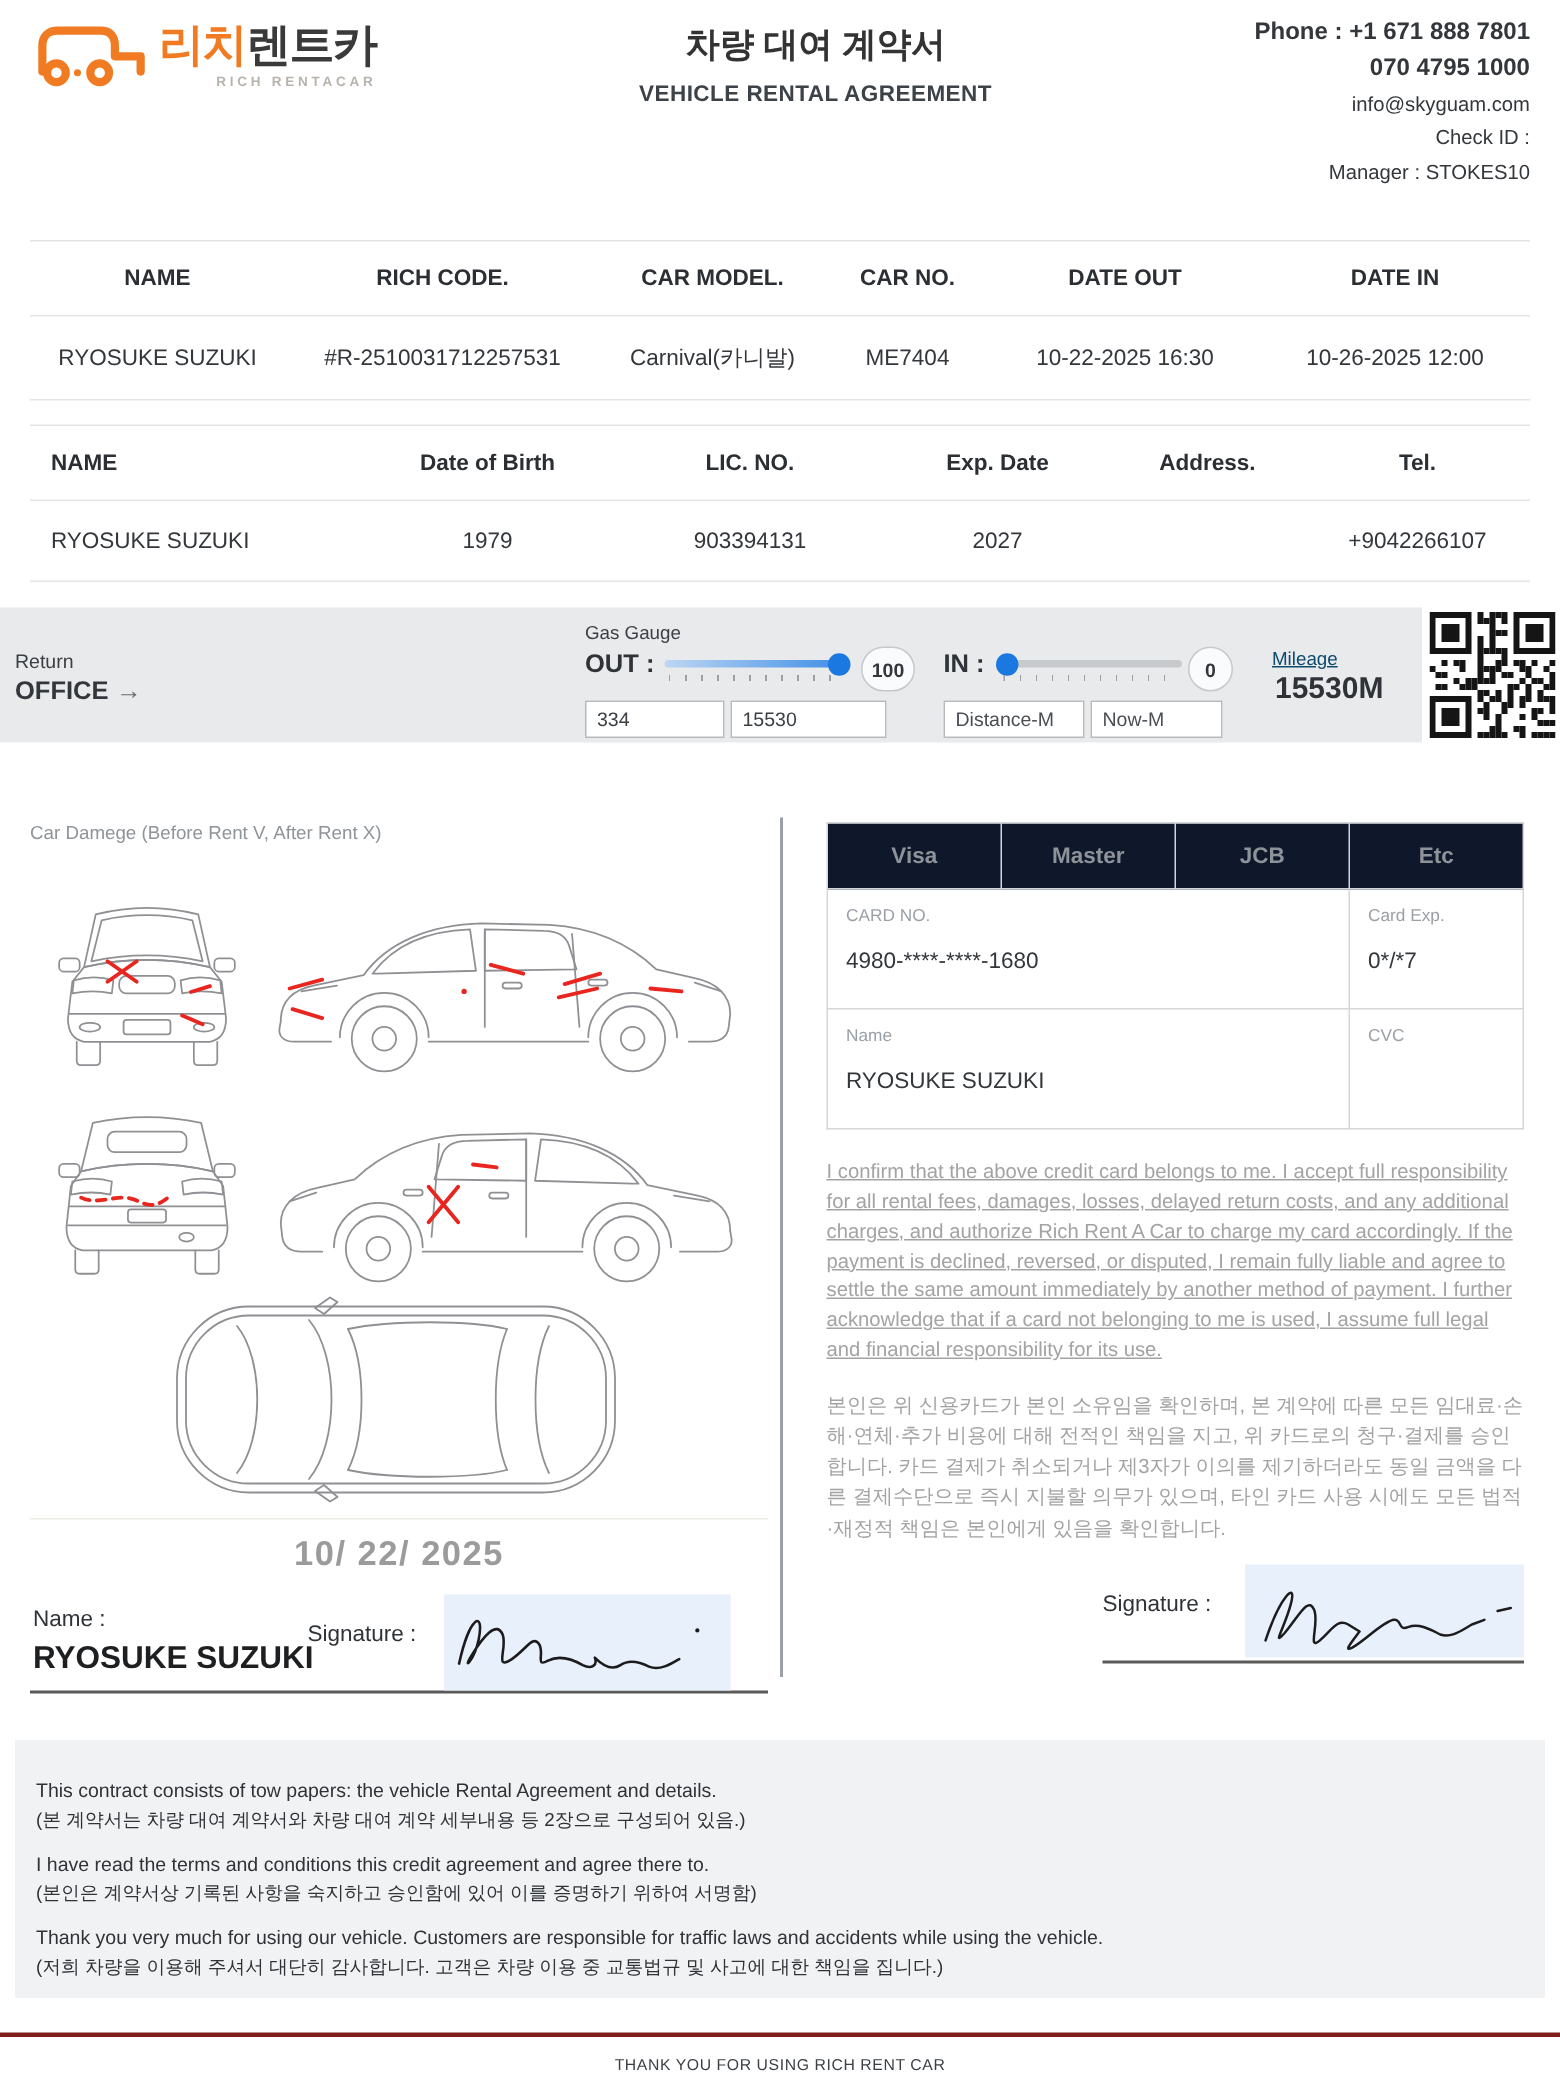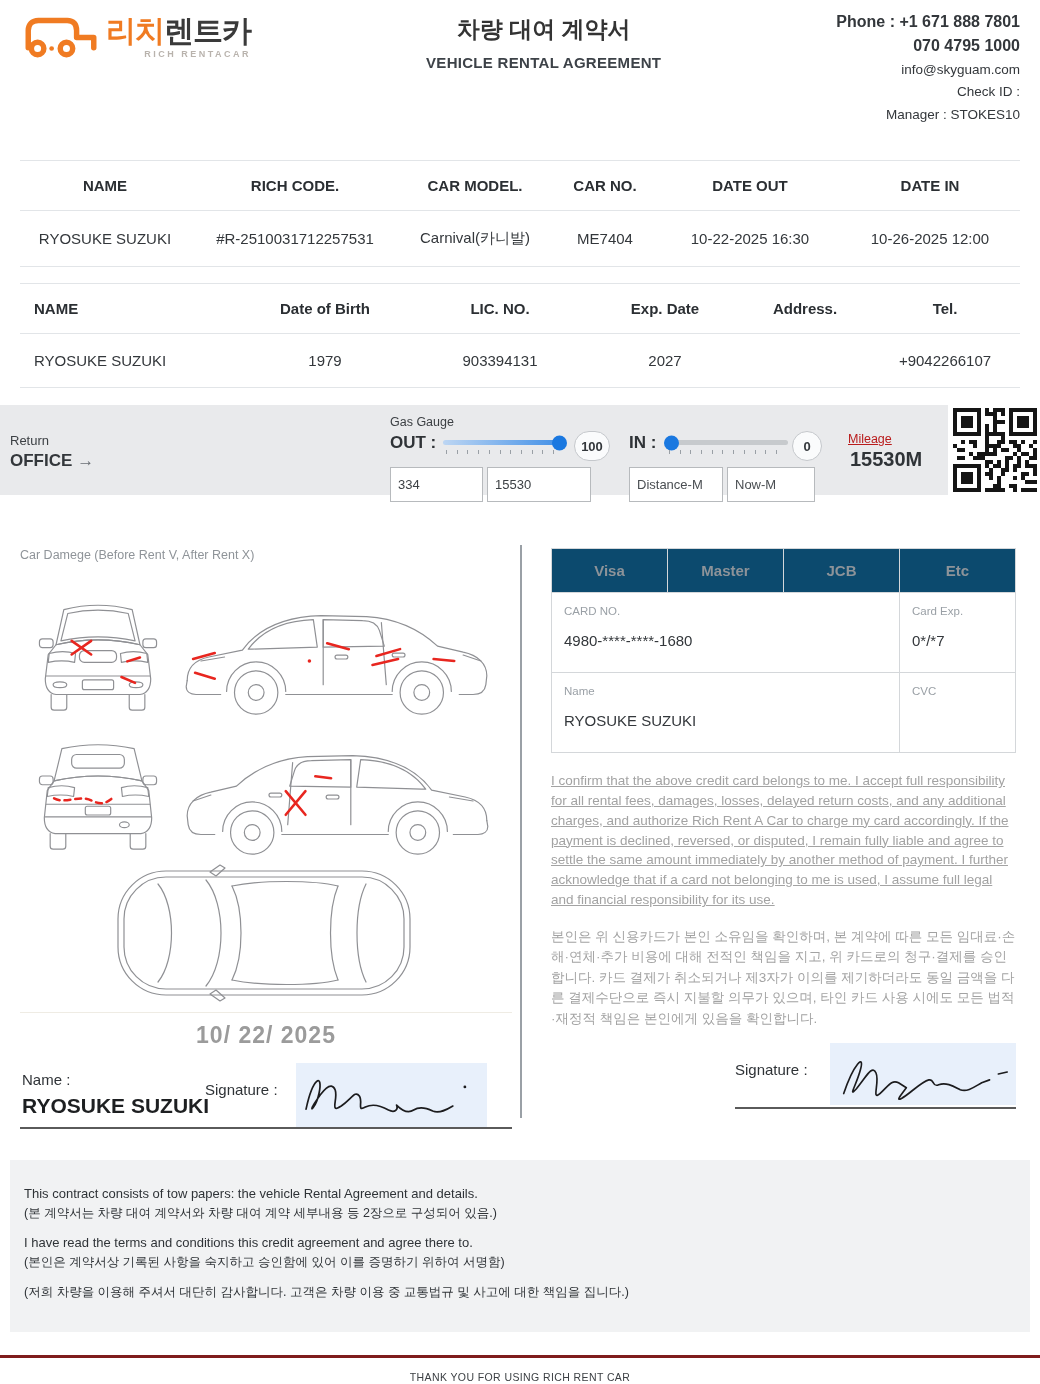--- a/index.html
+++ b/index.html
@@ -41,45 +41,45 @@
   .slider { position:absolute; top:33px; width:122px; height:20px; cursor:pointer; }
   .track { position:relative; top:2px; height:5px; border-radius:3px; }
   .track.out { background:linear-gradient(to right,#bdd6f3,#3d8de6); }
   .track.in  { background:#c7cacd; }
   .thumb { position:absolute; top:50%; transform:translateY(-50%); width:15px; height:15px; border-radius:50%; background:#1a78e0; }
   .thumb.right { right:-2px; } .thumb.left { left:-2px; }
   .ticks { position:absolute; top:12px; left:3px; right:3px; height:4px;
            background:repeating-linear-gradient(to right,#9aa0a6 0 1px,transparent 1px 10.7px); }
   .vbox { position:absolute; top:26px; height:30px; background:#fafbfc; border:1px solid #c5c8cc; border-radius:15px;
           display:flex; align-items:center; justify-content:center; font-size:13px; font-weight:bold; color:#33373b; }
-  .band-input { position:absolute; top:62px; height:35px; border:1px solid #b7babd; background:#fff; font-size:13px;
+  .band-input { position:absolute; top:62px; height:25px; border:1px solid #b7babd; background:#fff; font-size:13px;
                 color:#3c4044; padding:0 7px; font-family:inherit; outline:none; }
   .band-input::placeholder { color:#4a4e52; opacity:1; }
-  .mileage-label { position:absolute; left:848px; top:27px; font-size:12.5px; color:#b91c1c;text-decoration:underline; }
+  .mileage-label { position:absolute; left:848px; top:27px; font-size:12.5px; color:#0c4a6e;text-decoration:underline; }
   .mileage-value { position:absolute; left:850px; top:43px; font-size:20px; font-weight:bold; color:#2f3337; }
   .qr { position:absolute; left:953px; top:408px; width:84px; height:84px; }
 
   
   .col-divider { position:absolute; left:520px; top:545px; width:2px; height:573px; background:#9aa0a6; }
   .left-col { position:absolute; left:20px; top:548px; width:492px; }
   .damage-label { font-size:12.5px; color:#8f9499; }
   .diagrams { position:relative; height:448px; }
   .d-svg { position:absolute; }
   .date-divider { border-top:1px solid #efece4; margin-top:2px; }
   .damage-date { text-align:center; font-size:23px; font-weight:bold; color:#9b9b9b; letter-spacing:1px; margin-top:9px; }
   .name-sig-row { position:relative; margin-top:20px; height:60px; border-bottom:2px solid #5a5a5a; }
   .name-label { position:absolute; left:2px; top:2px; font-size:15px; color:#2f3337; }
   .name-value { position:absolute; left:2px; top:25px; font-size:21px; font-weight:bold; color:#1d1f21; }
   .sig-label { position:absolute; font-size:15px; color:#2f3337; }
   .sig-box { position:absolute; background:#e8f0fb; }
   .sig-svg { width:100%; height:100%; }
 
   .right-col { position:absolute; left:551px; top:548px; width:465px; }
   table.card { width:100%; border-collapse:collapse; table-layout:fixed; }
-  table.card th { border:1px solid #d4d7da; height:44px; font-size:15px; font-weight:bold; color:#8d9399; text-align:center; background:#0c4a6e; }
+  table.card th { border:1px solid #d4d7da; height:44px; font-size:15px; font-weight:bold; color:#8d9399; text-align:center; background:#0f172a; }
   table.card td { border:1px solid #d4d7da; vertical-align:top; padding:12px 12px; height:80px; }
   .cell-label { font-size:11.5px; color:#9aa0a6; }
   .cell-value { font-size:15px; color:#33373b; margin-top:15px; }
   .confirm-en { margin-top:18px; font-size:13.5px; color:#a3a3a3; line-height:1.47;text-decoration:underline; }
   .confirm-ko { margin-top:17px; font-size:13.5px; color:#a3a3a3; line-height:1.52; }
   .sig-row-right { position:relative; margin-top:16px; margin-left:184px; height:64px; border-bottom:2px solid #5a5a5a; }
 
   
   .notes { position:absolute; left:10px; top:1160px; width:1020px; height:172px; background:#f1f2f3; padding:25px 14px; }
   .note-en { font-size:13px; color:#2f3337; line-height:1.45; }
@@ -510,20 +510,21 @@
         </svg>
       </div>
     </div>
   </div>
 
   <div class="notes">
     <div class="note-en">This contract consists of tow papers: the vehicle Rental Agreement and details.</div>
     <div class="note-ko">(본 계약서는 차량 대여 계약서와 차량 대여 계약 세부내용 등 2장으로 구성되어 있음.)</div>
     <div class="note-en">I have read the terms and conditions this credit agreement and agree there to.</div>
     <div class="note-ko">(본인은 계약서상 기록된 사항을 숙지하고 승인함에 있어 이를 증명하기 위하여 서명함)</div>
+    <div class="note-en">Thank you very much for using our vehicle. Customers are responsible for traffic laws and accidents while using the vehicle.</div>
     <div class="note-ko">(저희 차량을 이용해 주셔서 대단히 감사합니다. 고객은 차량 이용 중 교통법규 및 사고에 대한 책임을 집니다.)</div>
   </div>
 
   <div class="bottom-bar">
     <div class="bottom-text">THANK YOU FOR USING RICH RENT CAR</div>
   </div>
 
 </div>
 
 </body></html>

